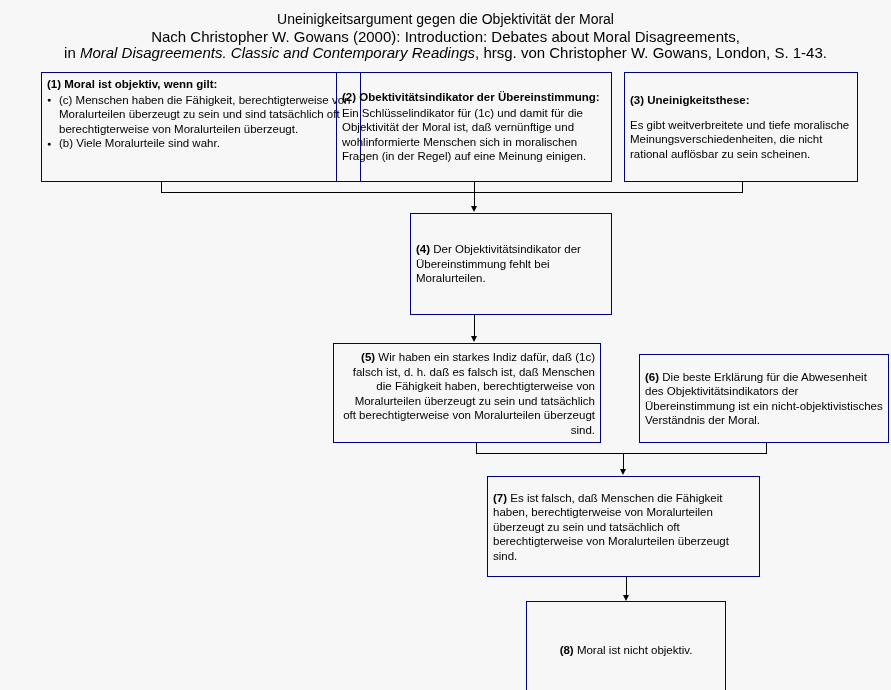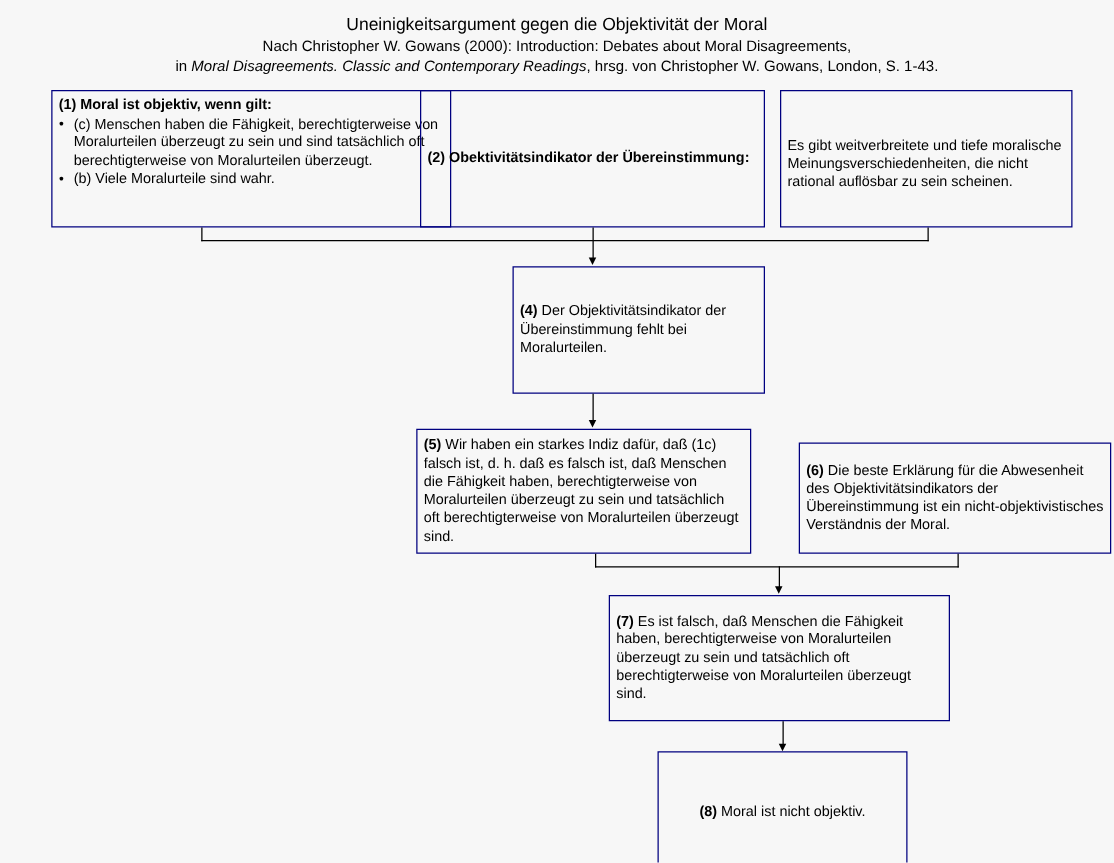--- a/index.html
+++ b/index.html
@@ -31,21 +31,21 @@
     width: 891px;
     text-align: center;
   }
   .title {
     font-size: 14px;
     line-height: 19px;
     color: #000;
     white-space: nowrap;
   }
   .subtitle-line {
-    font-size: 12px;
+    font-size: 15px;
     line-height: 16px;
     color: #000;
     white-space: nowrap;
   }
   .ital { font-style: italic; }
 
   
   .node {
     position: absolute;
     box-sizing: border-box;
@@ -130,38 +130,40 @@
       <ul class="bullets">
         <li>(c) Menschen haben die Fähigkeit, berechtigterweise von Moralurteilen überzeugt zu sein und sind tatsächlich oft berechtigterweise von Moralurteilen überzeugt.</li>
         <li>(b) Viele Moralurteile sind wahr.</li>
       </ul>
     </div>
   </div>
 
   <div class="node vmid" style="left:336px; top:62px; width:276px; height:110px;padding-left:32px;">
     <div class="inner">
       <span class="head"><span class="lbl">(2)</span> <span>Obektivitätsindikator der Übereinstimmung:</span></span>
+      <span>Ein Schlüsselindikator für (1c) und damit für die Objektivität der Moral ist, daß vernünftige und wohlinformierte Menschen sich in moralischen Fragen (in der Regel) auf eine Meinung einigen.</span>
     </div>
   </div>
 
   <div class="node vmid" style="left:624px; top:62px; width:234px; height:110px;">
     <div class="inner">
+      <span class="head"><span class="lbl">(3)</span> <span>Uneinigkeitsthese:</span></span>
       <span class="gap"></span>
       <span>Es gibt weitverbreitete und tiefe moralische Meinungsverschiedenheiten, die nicht rational auflösbar zu sein scheinen.</span>
     </div>
   </div>
 
   <div class="node vmid" style="left:373px; top:203px; width:202px; height:102px;margin-left:37px;">
     <div class="inner">
       <span class="lbl">(4)</span>
       <span>Der Objektivitätsindikator der Übereinstimmung fehlt bei Moralurteilen.</span>
     </div>
   </div>
 
-  <div class="node vmid" style="left:333px; top:333px; width:268px; height:100px;">
+  <div class="node vmid" style="left:333px; top:333px; width:268px; height:100px;text-align:right;">
     <div class="inner">
       <span class="lbl">(5)</span>
       <span>Wir haben ein starkes Indiz dafür, daß (1c) falsch ist, d. h. daß es falsch ist, daß Menschen die Fähigkeit haben, berechtigterweise von Moralurteilen überzeugt zu sein und tatsächlich oft berechtigterweise von Moralurteilen überzeugt sind.</span>
     </div>
   </div>
 
   <div class="node vmid" style="left:639px; top:344px; width:250px; height:89px;">
     <div class="inner">
       <span class="lbl">(6)</span>
       <span>Die beste Erklärung für die Abwesenheit des Objektivitätsindikators der Übereinstimmung ist ein nicht-objektivistisches Verständnis der Moral.</span>

